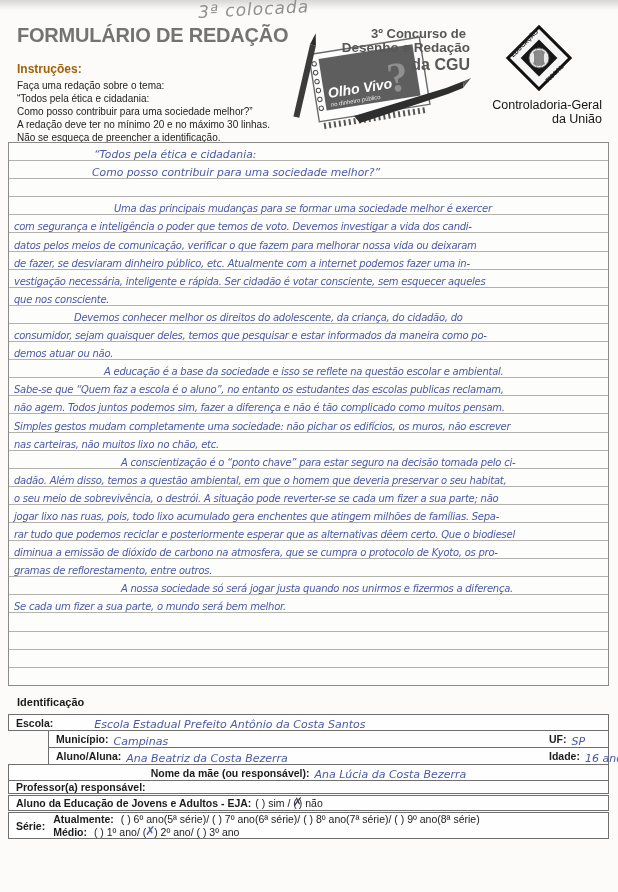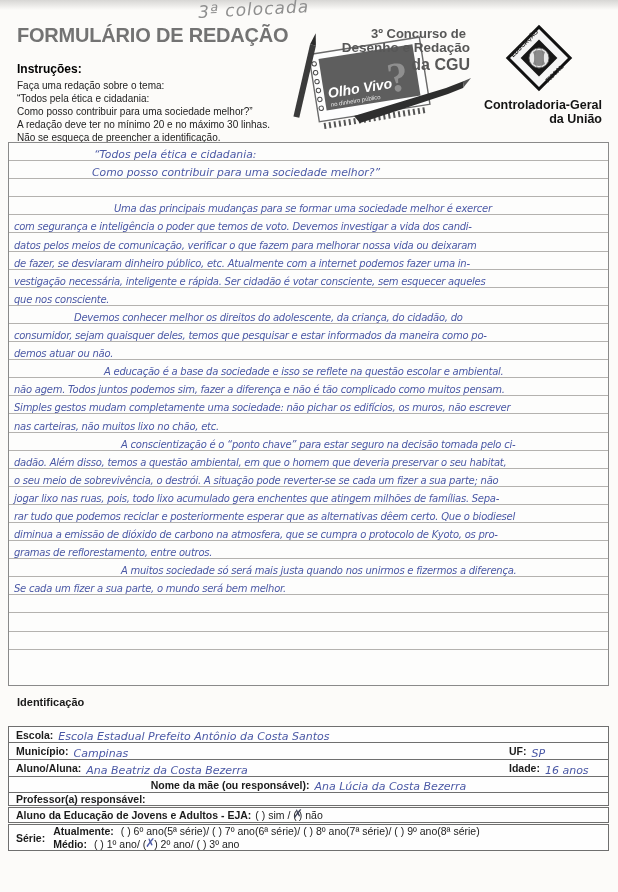--- a/index.html
+++ b/index.html
@@ -12,47 +12,47 @@
     background:linear-gradient(#d7d6d4,rgba(255,255,255,0));}
   .hand{font-family:"DejaVu Sans",sans-serif;font-style:italic;color:#4a58a5;}
   .pencil{font-family:"DejaVu Sans",sans-serif;font-style:italic;color:#8f8f8f;}
 
   
   .rank-note{position:absolute;left:198px;top:-1px;font-size:17px;transform:rotate(-3deg);letter-spacing:1px;}
 
   
   .title{position:absolute;left:17px;top:24px;font-size:20px;font-weight:bold;color:#737373;letter-spacing:-0.2px;}
   .instructions{position:absolute;left:17px;top:62px;width:270px;}
-  .instructions .ih{font-weight:bold;font-size:12px;margin-bottom:3px;color:#000000;}
+  .instructions .ih{font-weight:bold;font-size:12px;margin-bottom:3px;color:#a16207;}
   .instructions .il{font-size:10px;line-height:13px;color:#222;}
 
   .contest-logo{position:absolute;left:288px;top:24px;width:186px;height:106px;}
   .agency{position:absolute;left:472px;top:22px;width:134px;}
   .agency svg{display:block;margin:0 auto;}
-  .agency-name{margin-top:4px;text-align:right;font-weight:bold;font-size:12.5px;line-height:14px;color:#141414;padding-right:4px;}
+  .agency-name{margin-top:4px;text-align:right;font-weight:normal;font-size:12.5px;line-height:14px;color:#141414;padding-right:4px;}
 
   
   .sheet{position:absolute;left:8px;top:142px;width:601px;height:544px;
     border:1px solid #8a8a8a;background:#fdfdfc;box-sizing:border-box;overflow:hidden;}
   .ruled-row{height:18.1px;box-sizing:border-box;border-bottom:1px solid #b4b2af;
     display:flex;align-items:flex-end;}
   .ruled-row:last-child{border-bottom:none;}
   .ruled-row .hand{display:block;font-size:10px;line-height:13px;letter-spacing:-0.25px;white-space:nowrap;transform:translateY(1px);}
   .ruled-row.t .hand{font-size:10.8px;letter-spacing:0;}
 
   
   .ident-heading{position:absolute;left:17px;top:696px;font-size:11px;font-weight:bold;color:#1a1a1a;}
   .ident{position:absolute;left:8px;top:710px;width:601px;}
   .irow{position:relative;box-sizing:border-box;border:1px solid #6f6f6f;background:#fefefe;
     display:flex;align-items:center;padding:0 7px;font-size:10.5px;margin-top:-1px;}
-  .irow:first-child{margin-top:16px;}
+  .irow:first-child{margin-top:4px;gap:36px;}
   .irow .lbl{font-weight:bold;white-space:nowrap;color:#1c1c1c;}
   .irow .hv{font-size:11px;margin-left:5px;white-space:nowrap;transform:translateY(2px);}
   .r-escola{height:17px;}
-  .r-muni,.r-aluno{height:18px;}
+  .r-muni,.r-aluno{height:18px;margin-left:40px;}
   .r-mae{height:17px;justify-content:center;}
   .r-prof{height:14px;}
   .r-eja{height:16px;margin-top:1px !important;}
   .r-serie{height:27px;margin-top:1px !important;align-items:flex-end;padding-top:1px;}
   .right-field{position:absolute;left:500px;top:0;height:100%;display:flex;align-items:center;text-align:center;}
   .opt{color:#222;margin-left:4px;white-space:nowrap;}
   .mark{font-style:italic;font-family:"DejaVu Sans",sans-serif;font-weight:bold;
     display:inline-block;margin:0 -4px;transform:translateY(-1px);font-size:12px;}
   .mark.blue{color:#4a58a5;}
   .mark.dark{color:#3a3f55;}
@@ -163,20 +163,23 @@
   <div class="ruled-row">
       <span class="hand" style="padding-left:5px">consumidor, sejam quaisquer deles, temos que pesquisar e estar informados da maneira como po-</span>
     </div>
   <div class="ruled-row">
       <span class="hand" style="padding-left:5px">demos atuar ou não.</span>
     </div>
   <div class="ruled-row">
       <span class="hand" style="padding-left:95px">A educação é a base da sociedade e isso se reflete na questão escolar e ambiental.</span>
     </div>
   <div class="ruled-row">
+      <span class="hand" style="padding-left:5px">Sabe-se que “Quem faz a escola é o aluno”, no entanto os estudantes das escolas publicas reclamam,</span>
+    </div>
+  <div class="ruled-row">
       <span class="hand" style="padding-left:5px">não agem. Todos juntos podemos sim, fazer a diferença e não é tão complicado como muitos pensam.</span>
     </div>
   <div class="ruled-row">
       <span class="hand" style="padding-left:5px">Simples gestos mudam completamente uma sociedade: não pichar os edifícios, os muros, não escrever</span>
     </div>
   <div class="ruled-row">
       <span class="hand" style="padding-left:5px">nas carteiras, não muitos lixo no chão, etc.</span>
     </div>
   <div class="ruled-row">
       <span class="hand" style="padding-left:112px">A conscientização é o “ponto chave” para estar seguro na decisão tomada pelo ci-</span>
@@ -193,21 +196,21 @@
   <div class="ruled-row">
       <span class="hand" style="padding-left:5px">rar tudo que podemos reciclar e posteriormente esperar que as alternativas dêem certo. Que o biodiesel</span>
     </div>
   <div class="ruled-row">
       <span class="hand" style="padding-left:5px">diminua a emissão de dióxido de carbono na atmosfera, que se cumpra o protocolo de Kyoto, os pro-</span>
     </div>
   <div class="ruled-row">
       <span class="hand" style="padding-left:5px">gramas de reflorestamento, entre outros.</span>
     </div>
   <div class="ruled-row">
-      <span class="hand" style="padding-left:112px">A muitos sociedade só será mais justa quando nos unirmos e fizermos a diferença.</span>
+      <span class="hand" style="padding-left:112px">A nossa sociedade só será jogar justa quando nos unirmos e fizermos a diferença.</span>
     </div>
   <div class="ruled-row">
       <span class="hand" style="padding-left:5px">Se cada um fizer a sua parte, o mundo será bem melhor.</span>
     </div>
   <div class="ruled-row">
       <span class="hand"></span>
     </div>
   <div class="ruled-row">
       <span class="hand"></span>
     </div>

